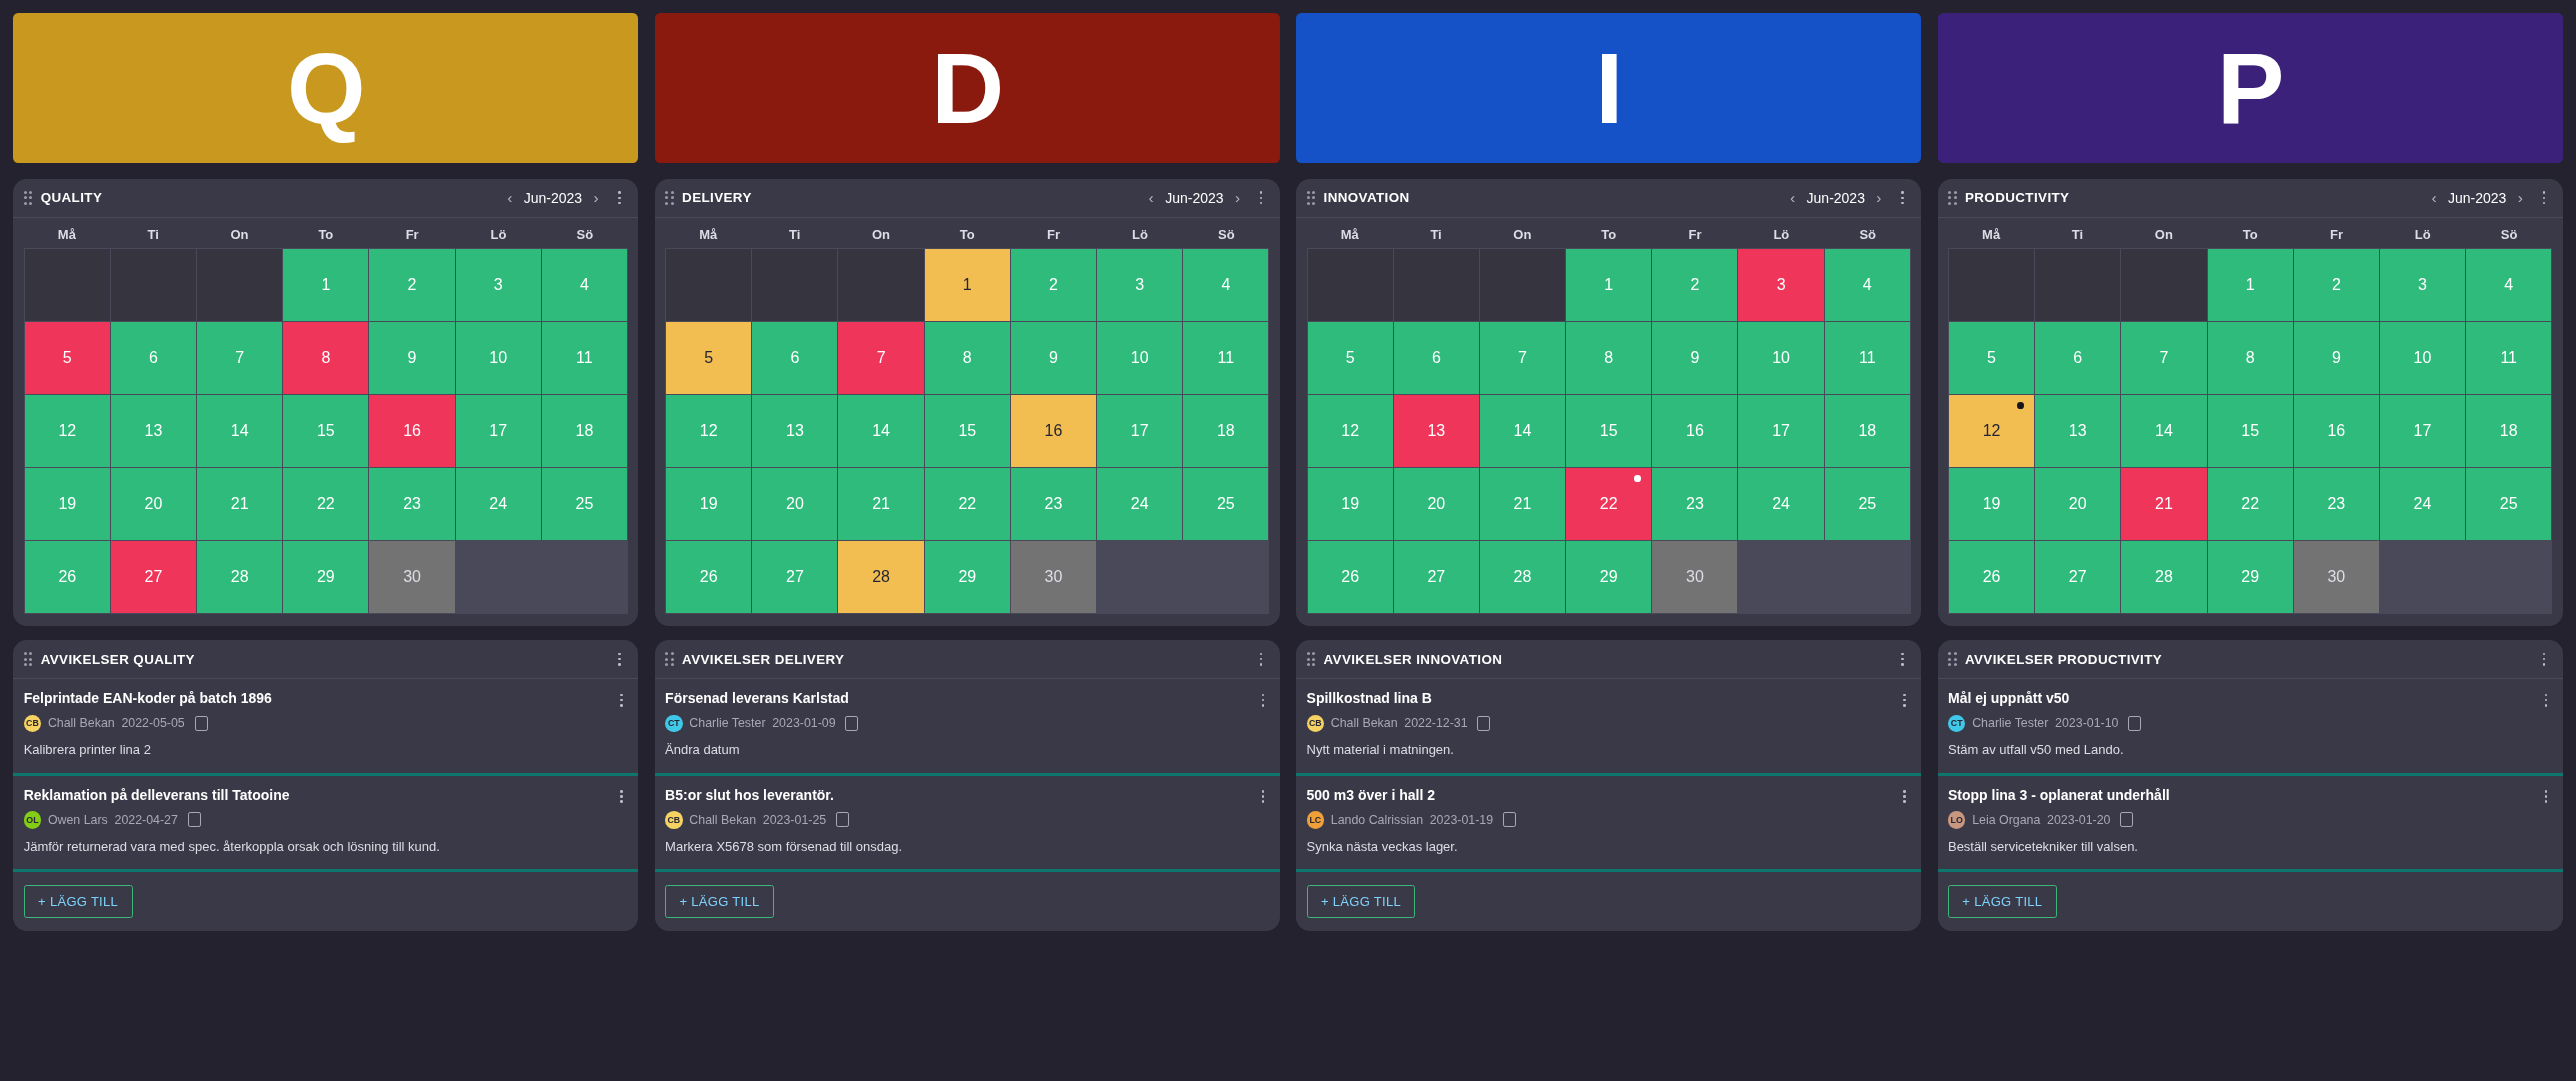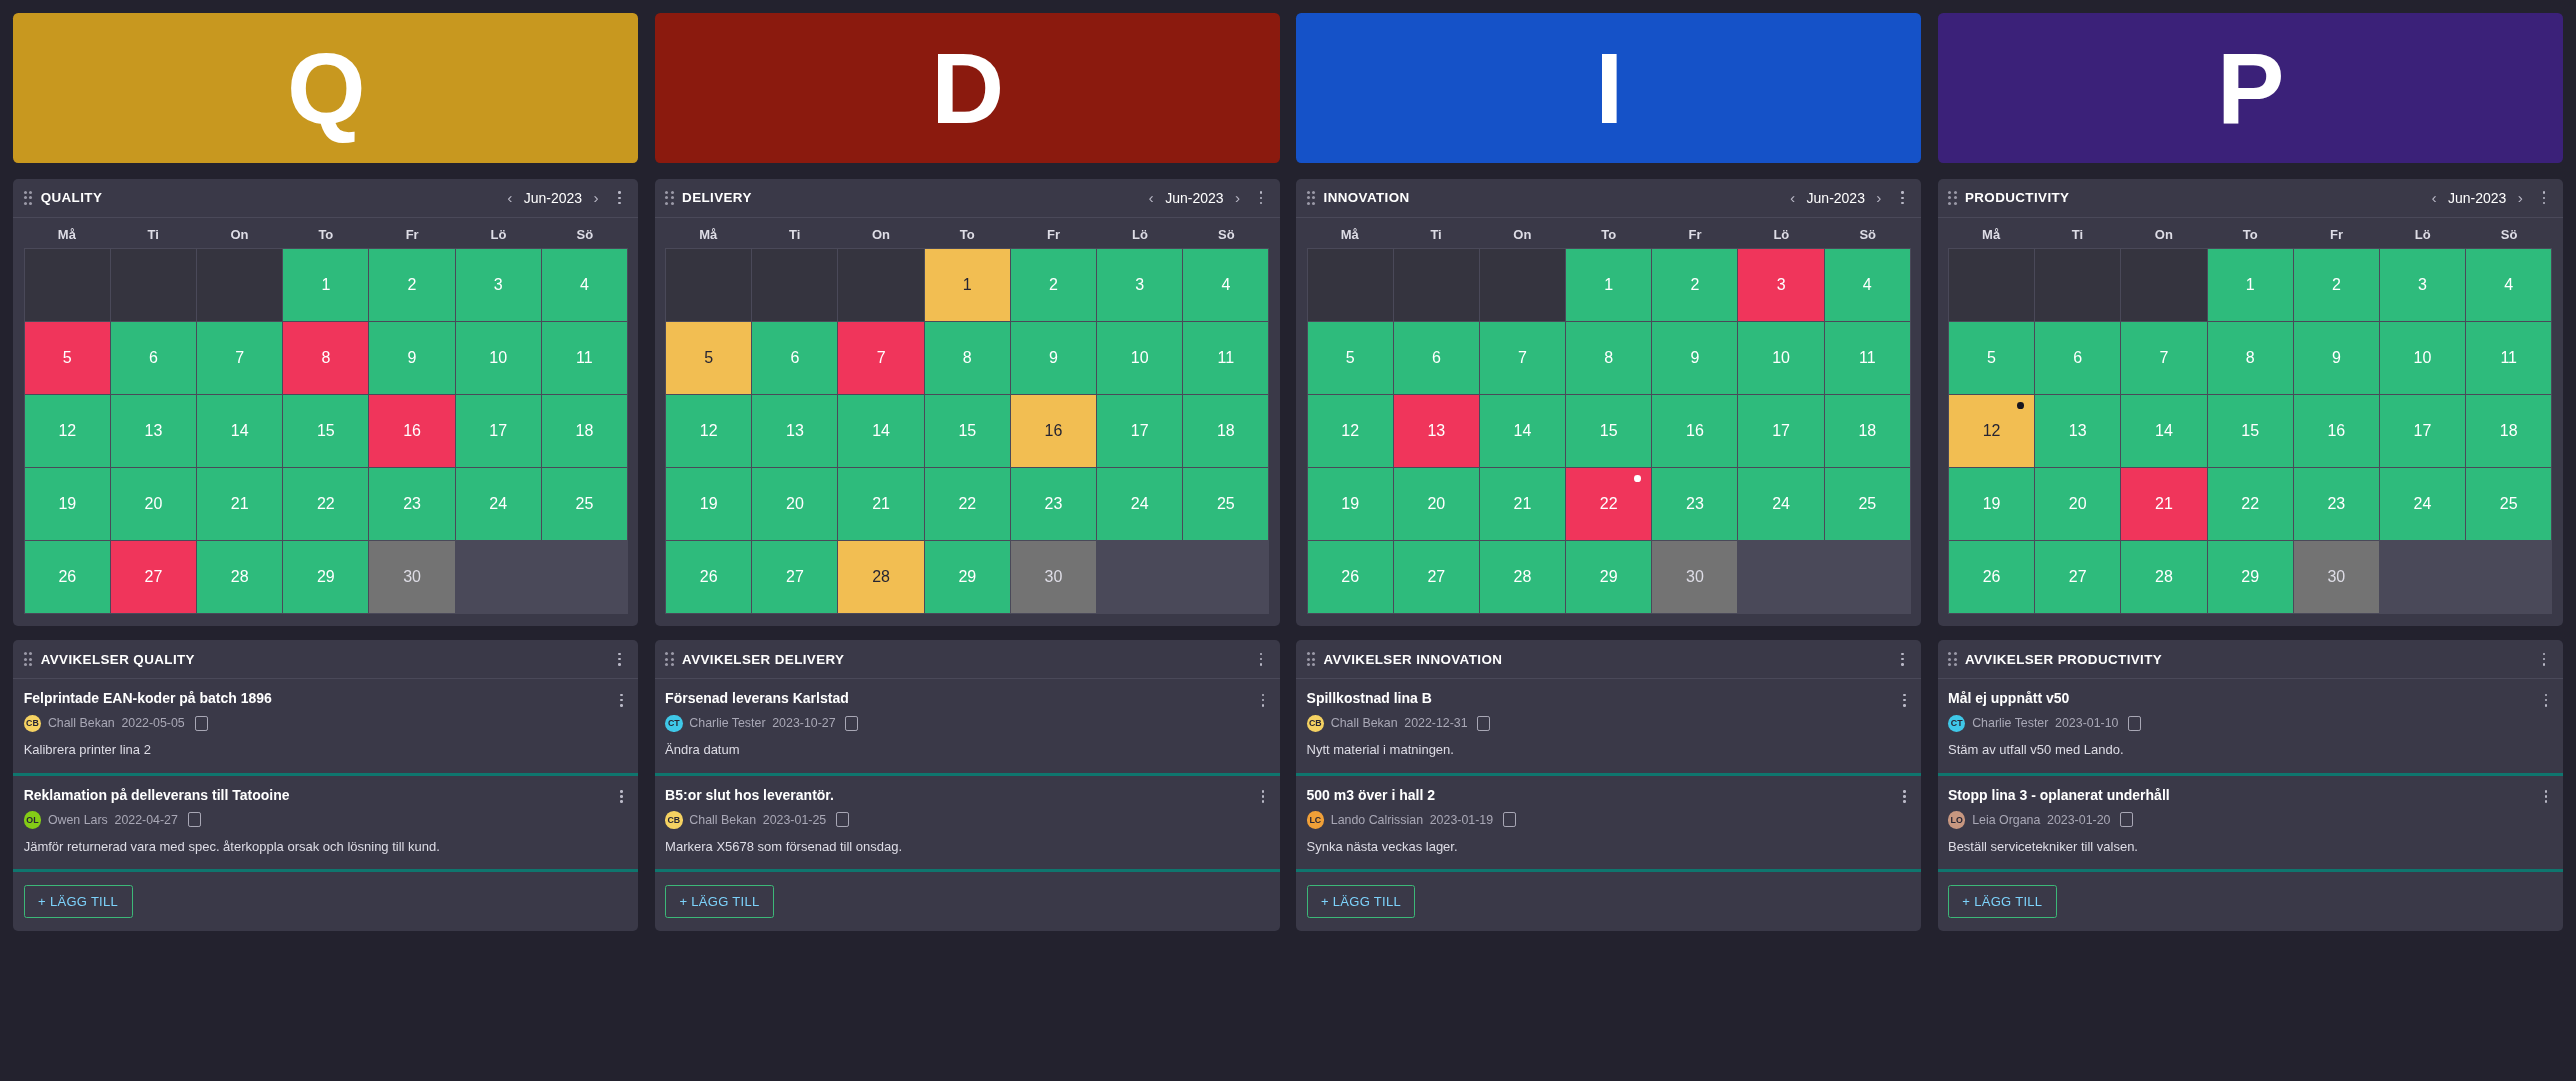--- a/index.html
+++ b/index.html
@@ -29,21 +29,21 @@
     color: #ffffff;
     font-size: 101px;
     font-weight: 700;
     line-height: 1;
     letter-spacing: -1px;
   }
 
   
   .card {
     background: #3a3948;
-    border-radius: 5px;
+    border-radius: 14px;
     overflow: hidden;
   }
   .card-head {
     height: 39px;
     display: flex; align-items: center;
     padding: 0 13.4px 0 10.3px;
     border-bottom: 1px solid #4a4959;
     position: relative;
   }
   .drag-handle {
@@ -496,21 +496,21 @@
         <div class="dev-item">
           <span class="kebab dev-kebab">
             <i></i>
             <i></i>
             <i></i>
           </span>
           <div class="dev-title">Försenad leverans Karlstad</div>
           <div class="dev-meta">
             <span class="avatar" style="background:#3fc8e8">CT</span>
             <span class="meta-name">Charlie Tester</span>
-            <span class="meta-date">2023-10-27</span>
+            <span class="meta-date">2023-01-09</span>
             <span class="checkbox"></span>
           </div>
           <div class="dev-desc">Ändra datum</div>
         </div>
         <div class="dev-item">
           <span class="kebab dev-kebab">
             <i></i>
             <i></i>
             <i></i>
           </span>

